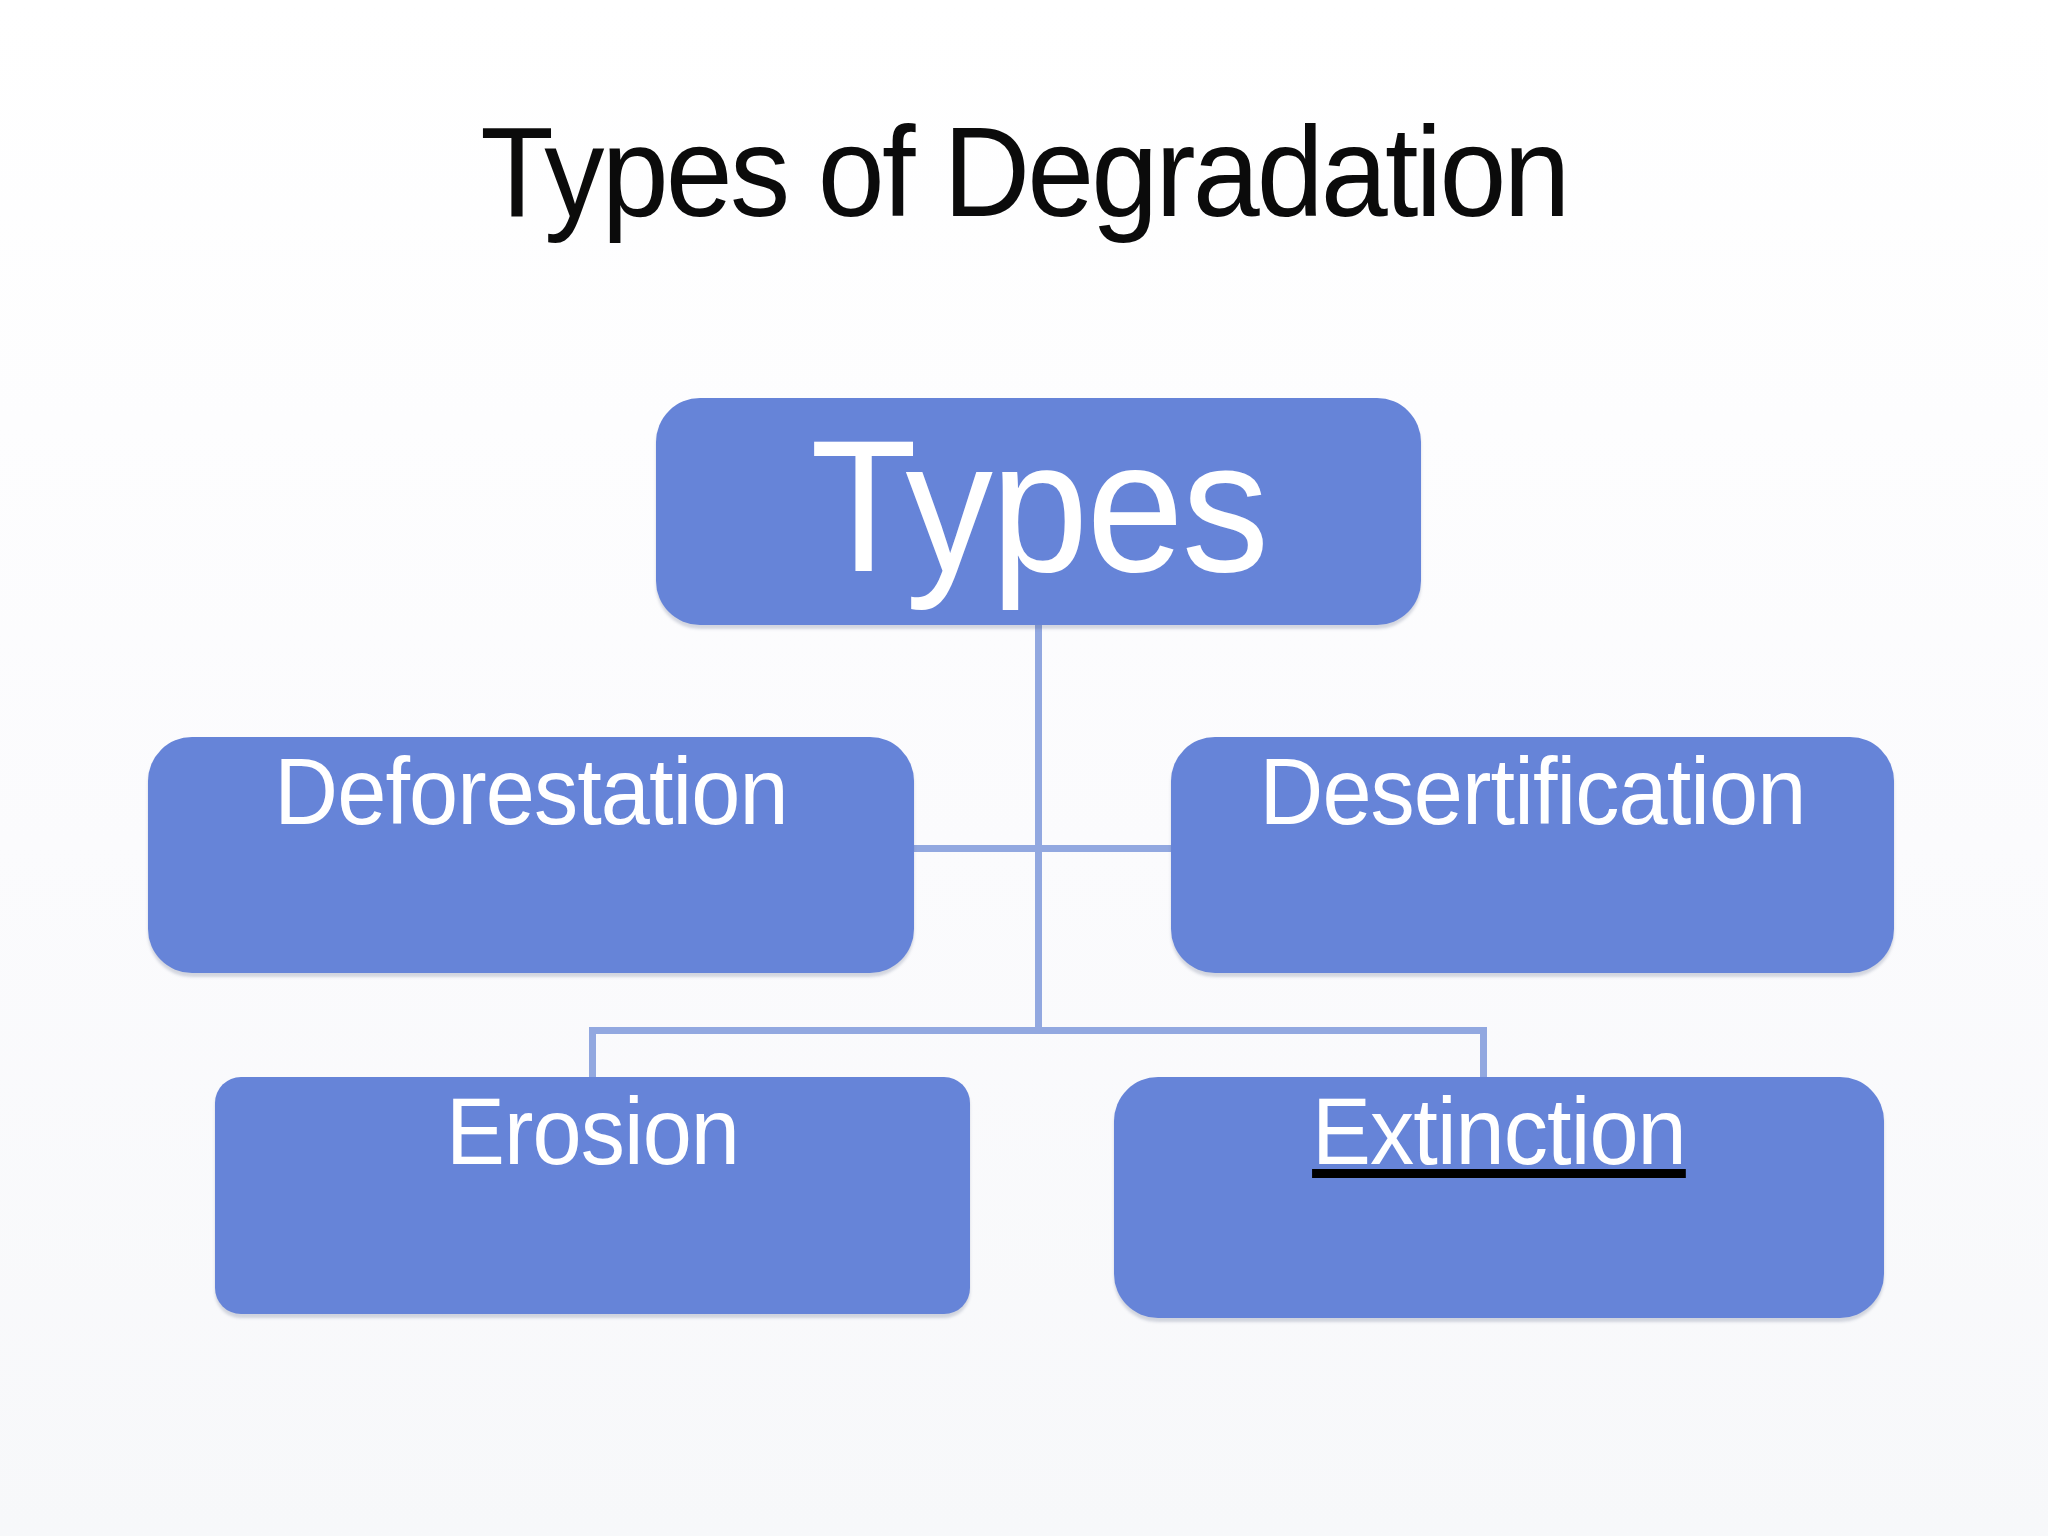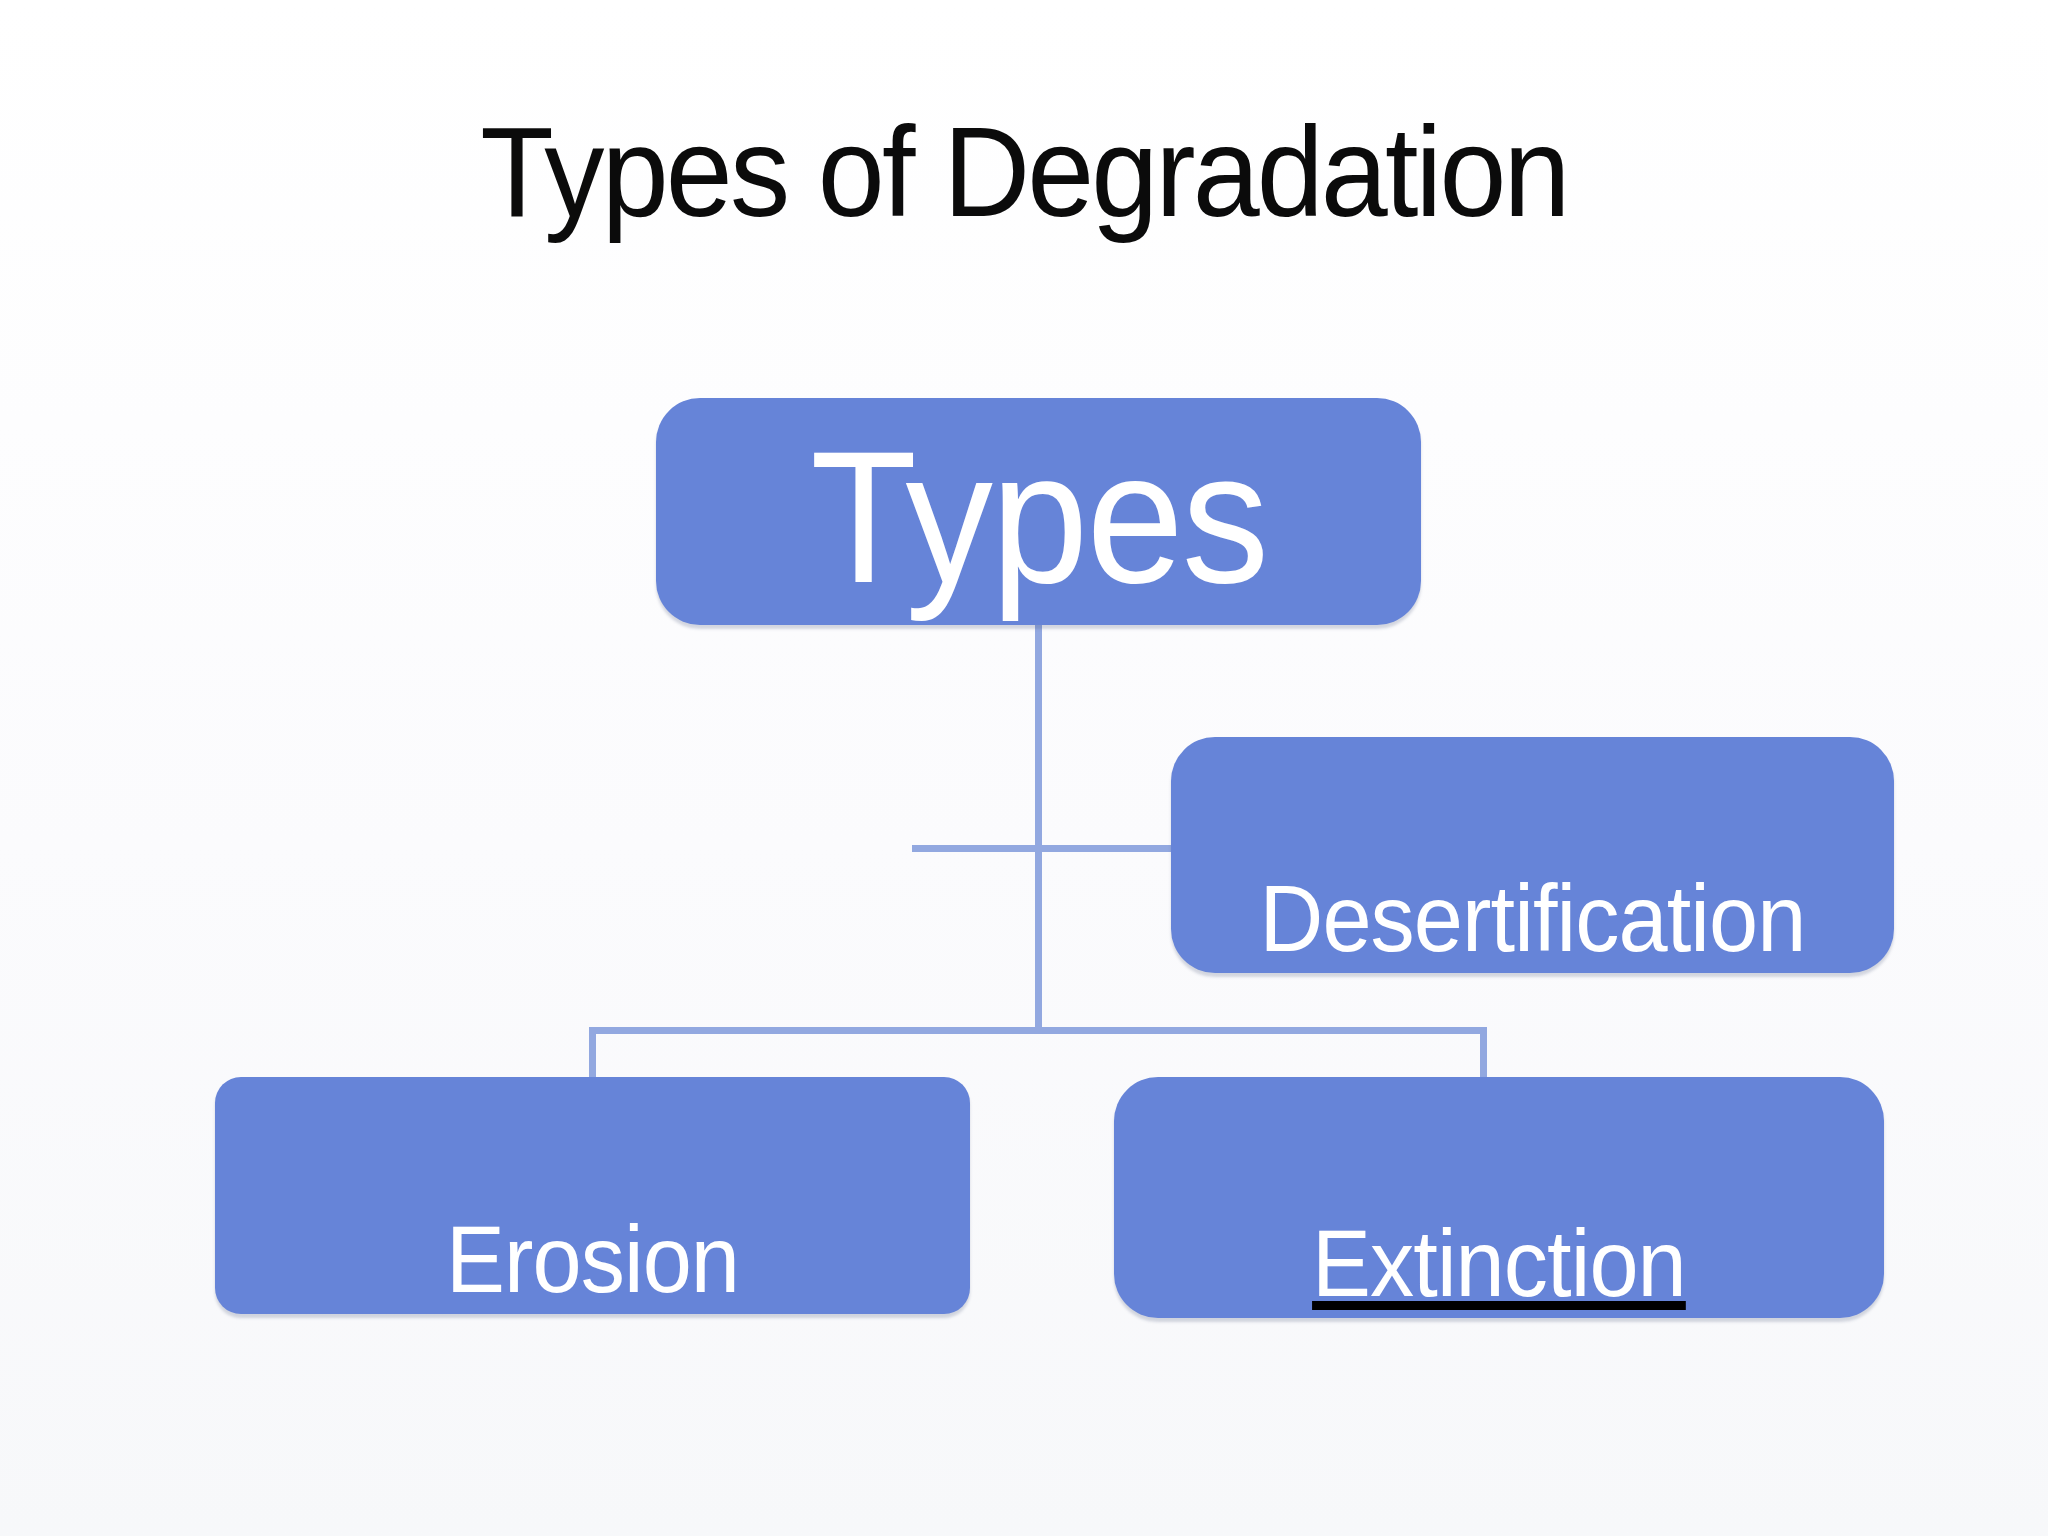--- a/index.html
+++ b/index.html
@@ -43,21 +43,21 @@
   .conn-bottom-crossbar { left: 589px;  top: 1027px; width: 898px;  height: 7px;  }
   .conn-stub-left       { left: 589px;  top: 1027px; width: 7px;   height: 52px;  }
   .conn-stub-right      { left: 1480px; top: 1027px; width: 7px;   height: 52px;  }
 
   
   .node {
     position: absolute;
     background: #6684d8;
     border-radius: 44px;
     display: flex;
-    align-items: flex-end;
+    align-items: flex-start;
     justify-content: center;
     box-shadow: 0 4px 3px rgba(70, 80, 120, 0.22);
   }
   .node-label {
     color: #ffffff;
     white-space: nowrap;
     transform: scaleX(0.93);
     letter-spacing: -1px;
   }
   .node-root { left: 656px; top: 398px; width: 765px; height: 227px; }
@@ -79,20 +79,23 @@
   <div class="connector conn-root-vertical"></div>
   <div class="connector conn-mid-horizontal"></div>
   <div class="connector conn-bottom-crossbar"></div>
   <div class="connector conn-stub-left"></div>
   <div class="connector conn-stub-right"></div>
 
   <div class="node node-root">
     <span class="node-label">Types</span>
   </div>
 
+  <div class="node node-child node-deforestation">
+    <span class="node-label">Deforestation</span>
+  </div>
 
   <div class="node node-child node-desertification">
     <span class="node-label">Desertification</span>
   </div>
 
   <div class="node node-child node-erosion">
     <span class="node-label">Erosion</span>
   </div>
 
   <div class="node node-child node-extinction">

